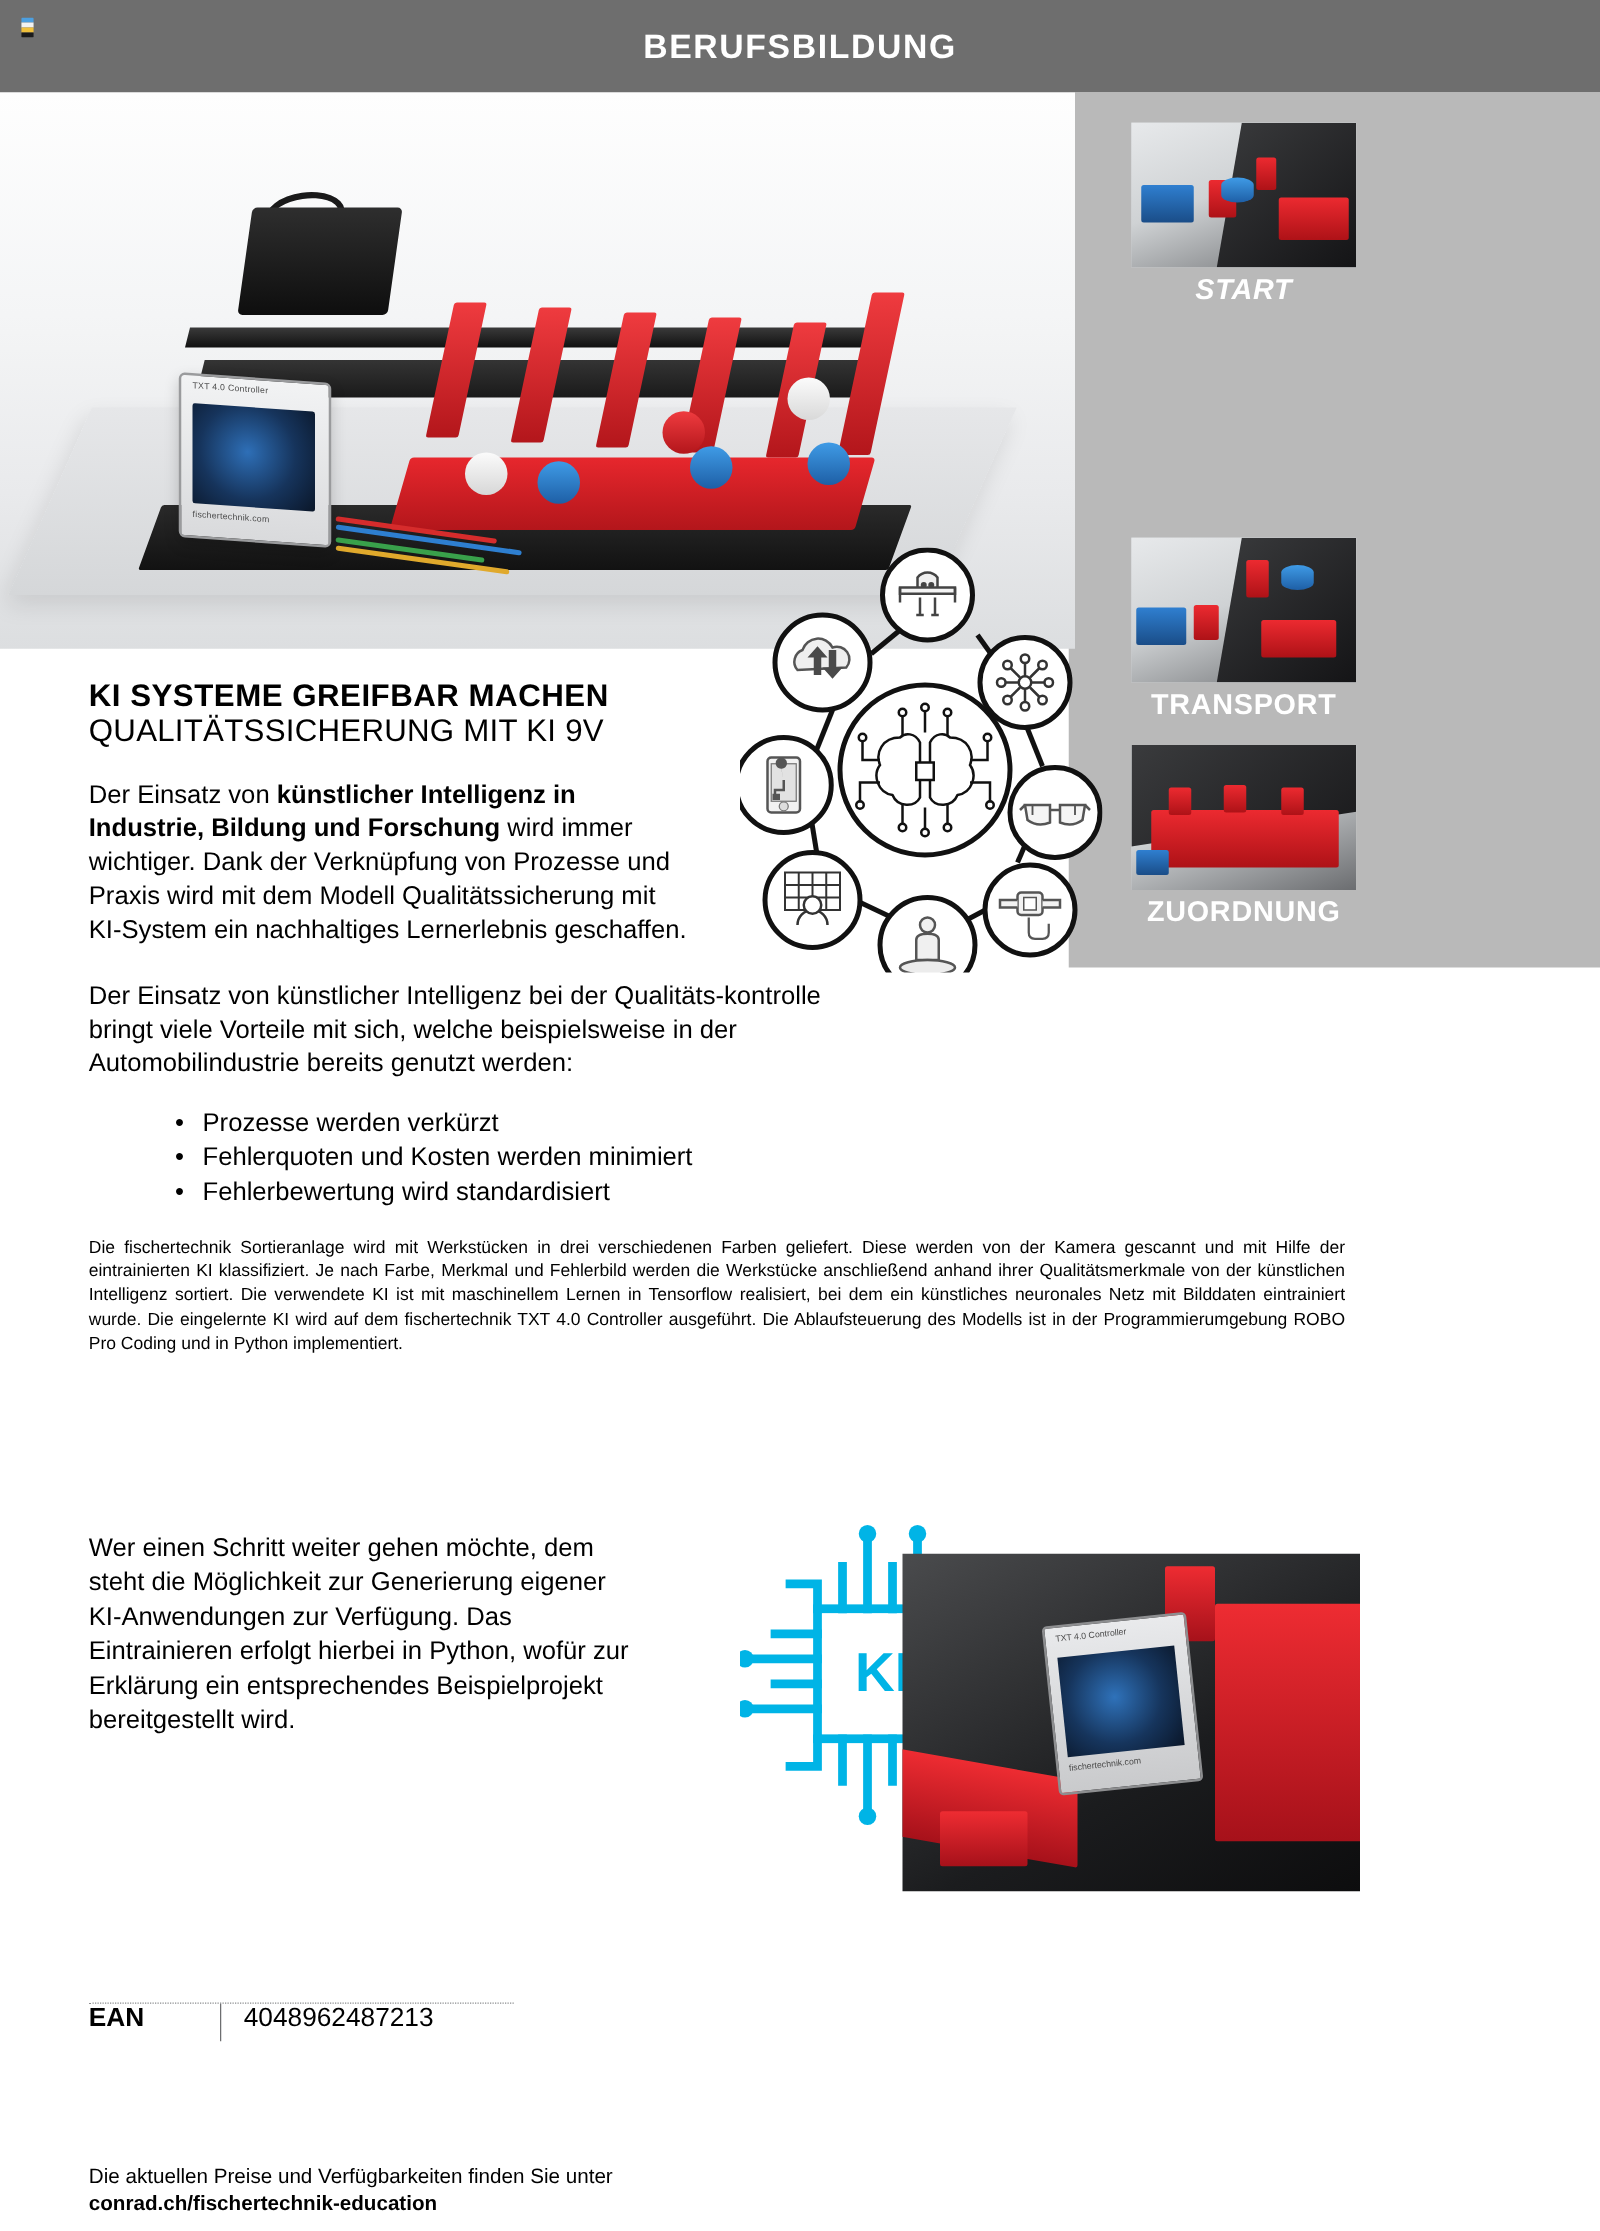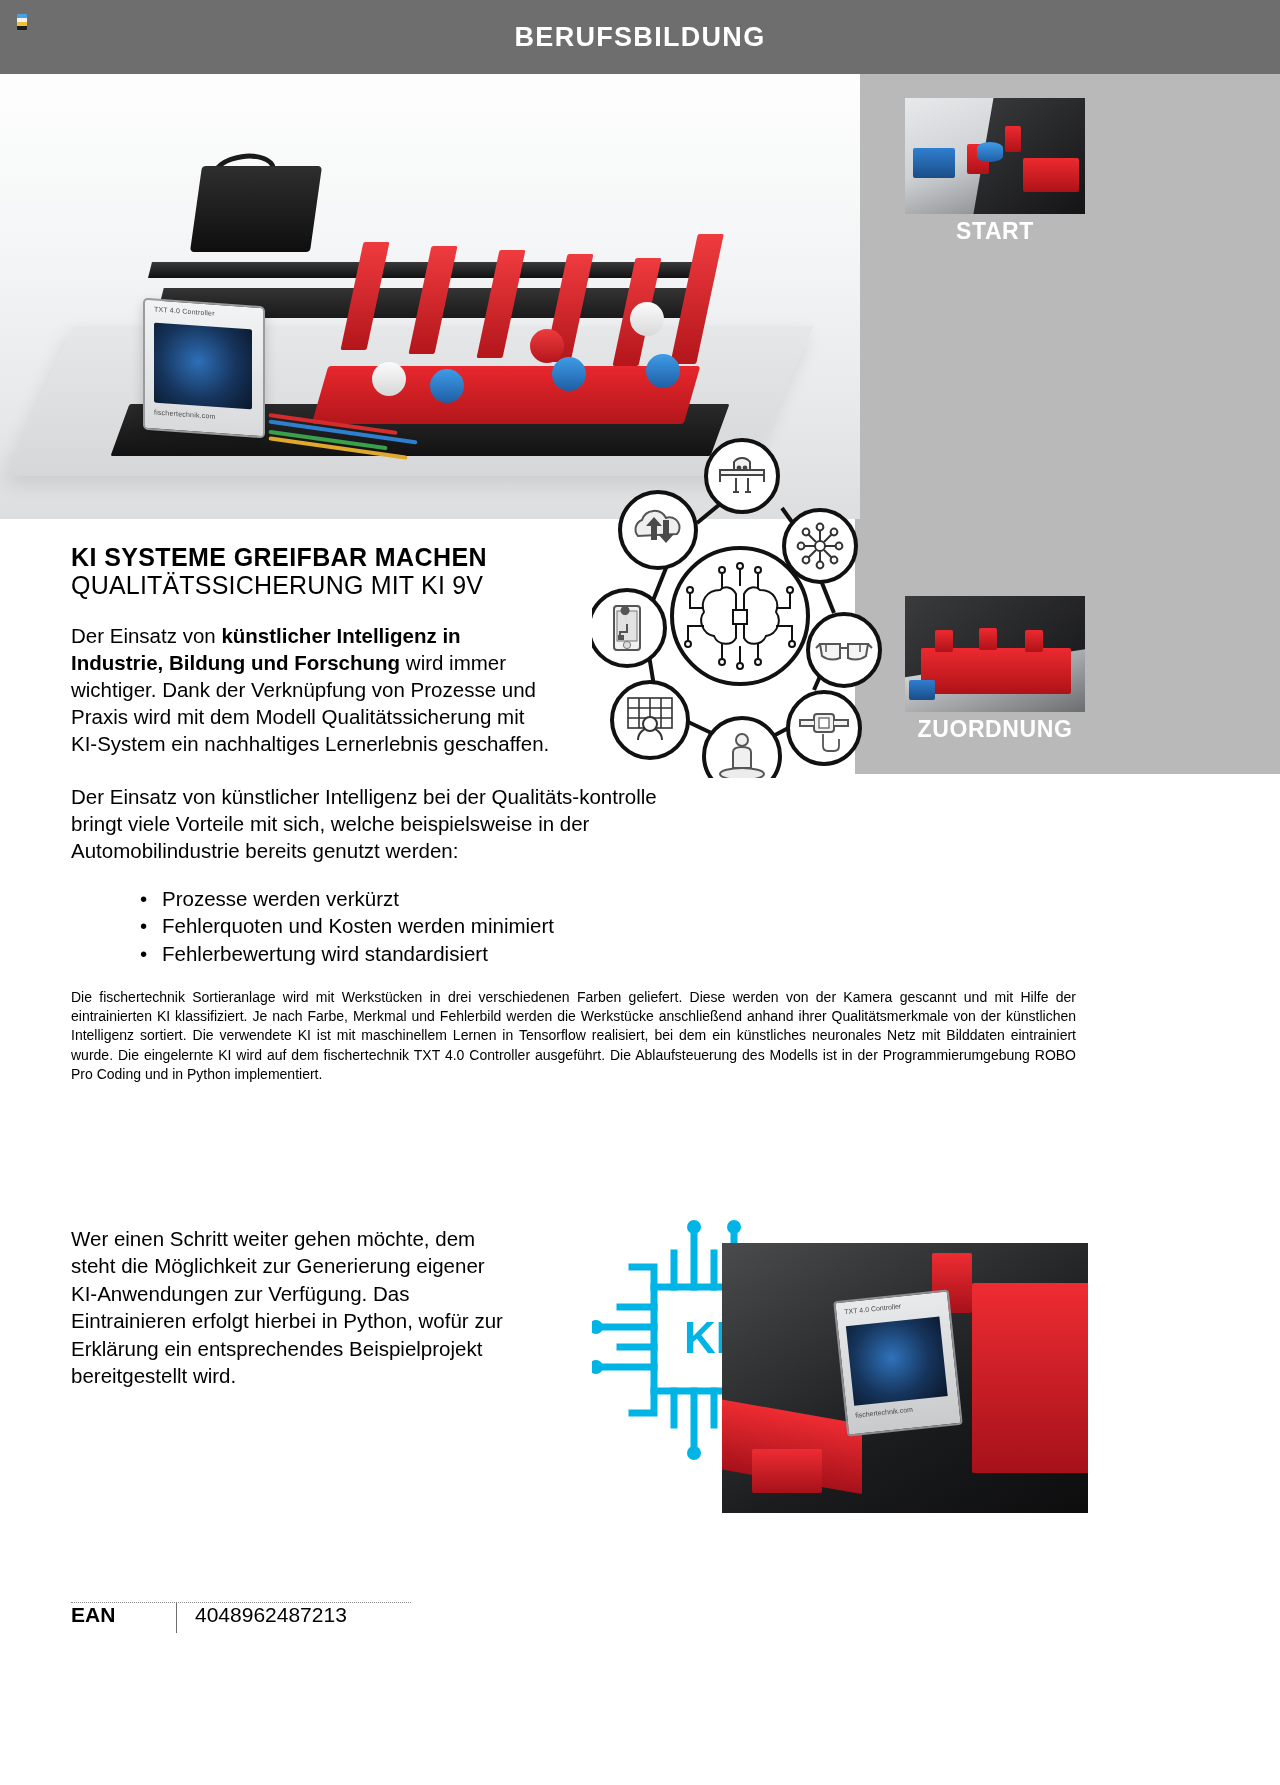--- a/index.html
+++ b/index.html
@@ -522,34 +522,46 @@
 
       <circle cx="150" cy="318" r="38" fill="#fff" stroke="#111" stroke-width="4"></circle>
       <g transform="translate(150,318)">
         <circle cx="0" cy="-16" r="6" fill="#f0f0f0" stroke="#555" stroke-width="2"></circle>
         <path d="M-9 12 L-9 -4 Q-9 -9 0 -9 Q9 -9 9 -4 L9 12 Z" fill="#f0f0f0" stroke="#555" stroke-width="2"></path>
         <ellipse cx="0" cy="18" rx="22" ry="6" fill="#ececec" stroke="#555" stroke-width="2"></ellipse>
       </g>
     </svg>
   </div>
 
-  <div class="thumb-wrap" style="top:98px;">
+  <div class="thumb-wrap" style="top:98px;font-style:italic;">
     <div class="thumb">
       <div class="t-bg"></div>
         <div class="t-dark"></div>
       <div class="t-blue" style="left:8px; top:50px; width:42px; height:30px;"></div>
       <div class="t-red" style="left:62px; top:46px; width:22px; height:30px;"></div>
       <div class="t-cyl" style="left:72px; top:44px;"></div>
       <div class="t-red" style="left:118px; top:60px; width:56px; height:34px;"></div>
       <div class="t-red" style="left:100px; top:28px; width:16px; height:26px;"></div>
     </div>
     <div class="thumb-label">START</div>
   </div>
 
 
+  <div class="thumb-wrap" style="top:430px;">
+    <div class="thumb">
+      <div class="t-bg"></div>
+        <div class="t-dark"></div>
+      <div class="t-blue" style="left:4px; top:56px; width:40px; height:30px;"></div>
+      <div class="t-red" style="left:50px; top:54px; width:20px; height:28px;"></div>
+      <div class="t-red" style="left:104px; top:66px; width:60px; height:30px;"></div>
+      <div class="t-red" style="left:92px; top:18px; width:18px; height:30px;"></div>
+      <div class="t-cyl" style="left:120px; top:22px; background:linear-gradient(180deg,#3f9be6,#1e5fa6);"></div>
+    </div>
+    <div class="thumb-label">TRANSPORT</div>
+  </div>
 
   <div class="thumb-wrap" style="top:596px;">
     <div class="thumb">
       <div class="t-bg"></div>
       <div class="t-dark" style="width:100%; clip-path:polygon(0 0,100% 0,100% 46%,0 70%);"></div>
       <div class="t-red" style="left:16px; top:52px; width:150px; height:46px;"></div>
       <div class="t-red" style="left:30px; top:34px; width:18px; height:22px;"></div>
       <div class="t-red" style="left:74px; top:32px; width:18px; height:22px;"></div>
       <div class="t-red" style="left:120px; top:34px; width:18px; height:22px;"></div>
       <div class="t-blue" style="left:4px; top:84px; width:26px; height:20px;"></div>
@@ -625,14 +637,18 @@
 
   <div class="art-table">
     <div class="at-dotted"></div>
     <div class="at-row">
       <div class="at-key">EAN</div>
       <div class="at-sep"></div>
       <div class="at-val">4048962487213</div>
     </div>
   </div>
 
+  <div class="footer">
+    <div>Die aktuellen Preise und Verfügbarkeiten finden Sie unter</div>
+    <div class="f-link">conrad.ch/fischertechnik-education</div>
+  </div>
 
 </div>
 
 </body></html>

